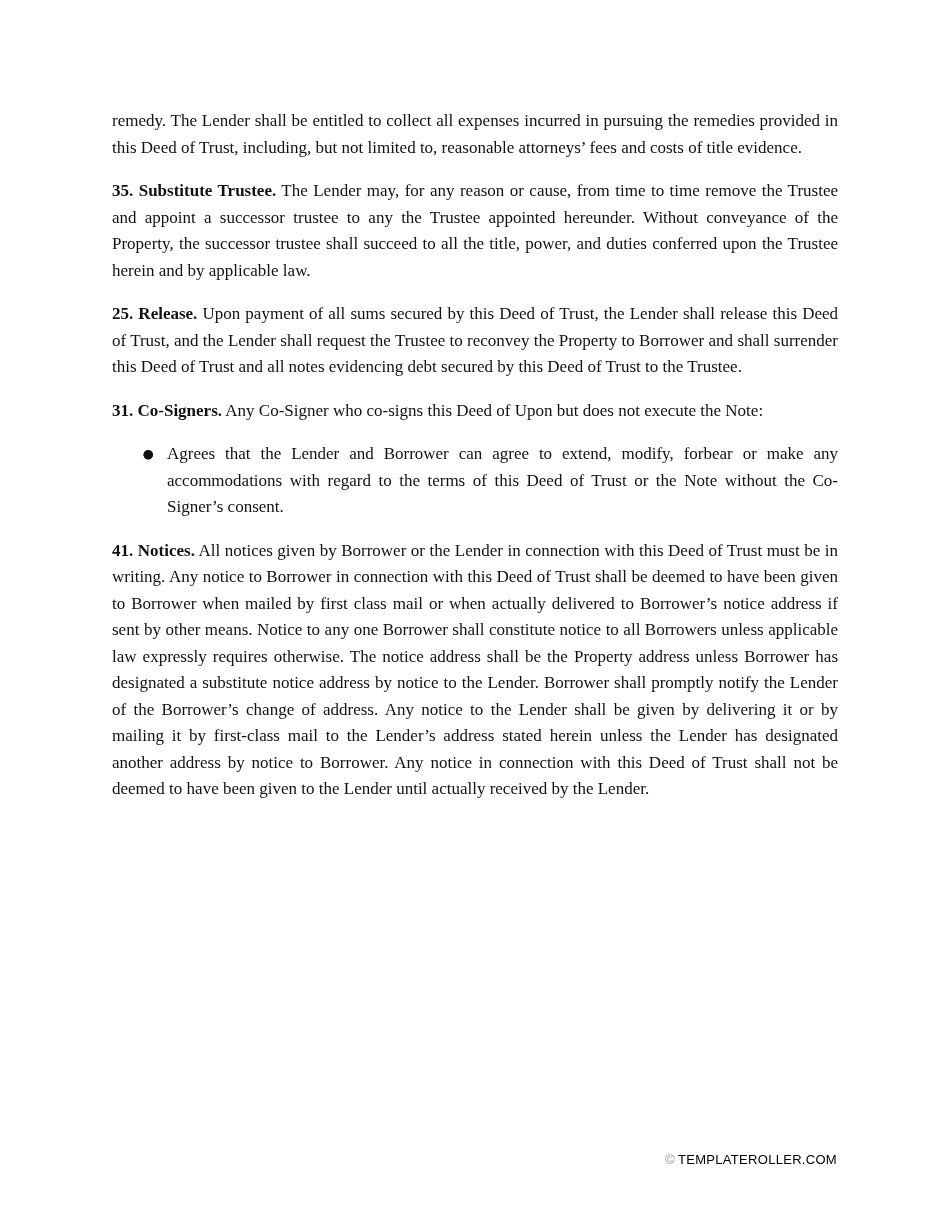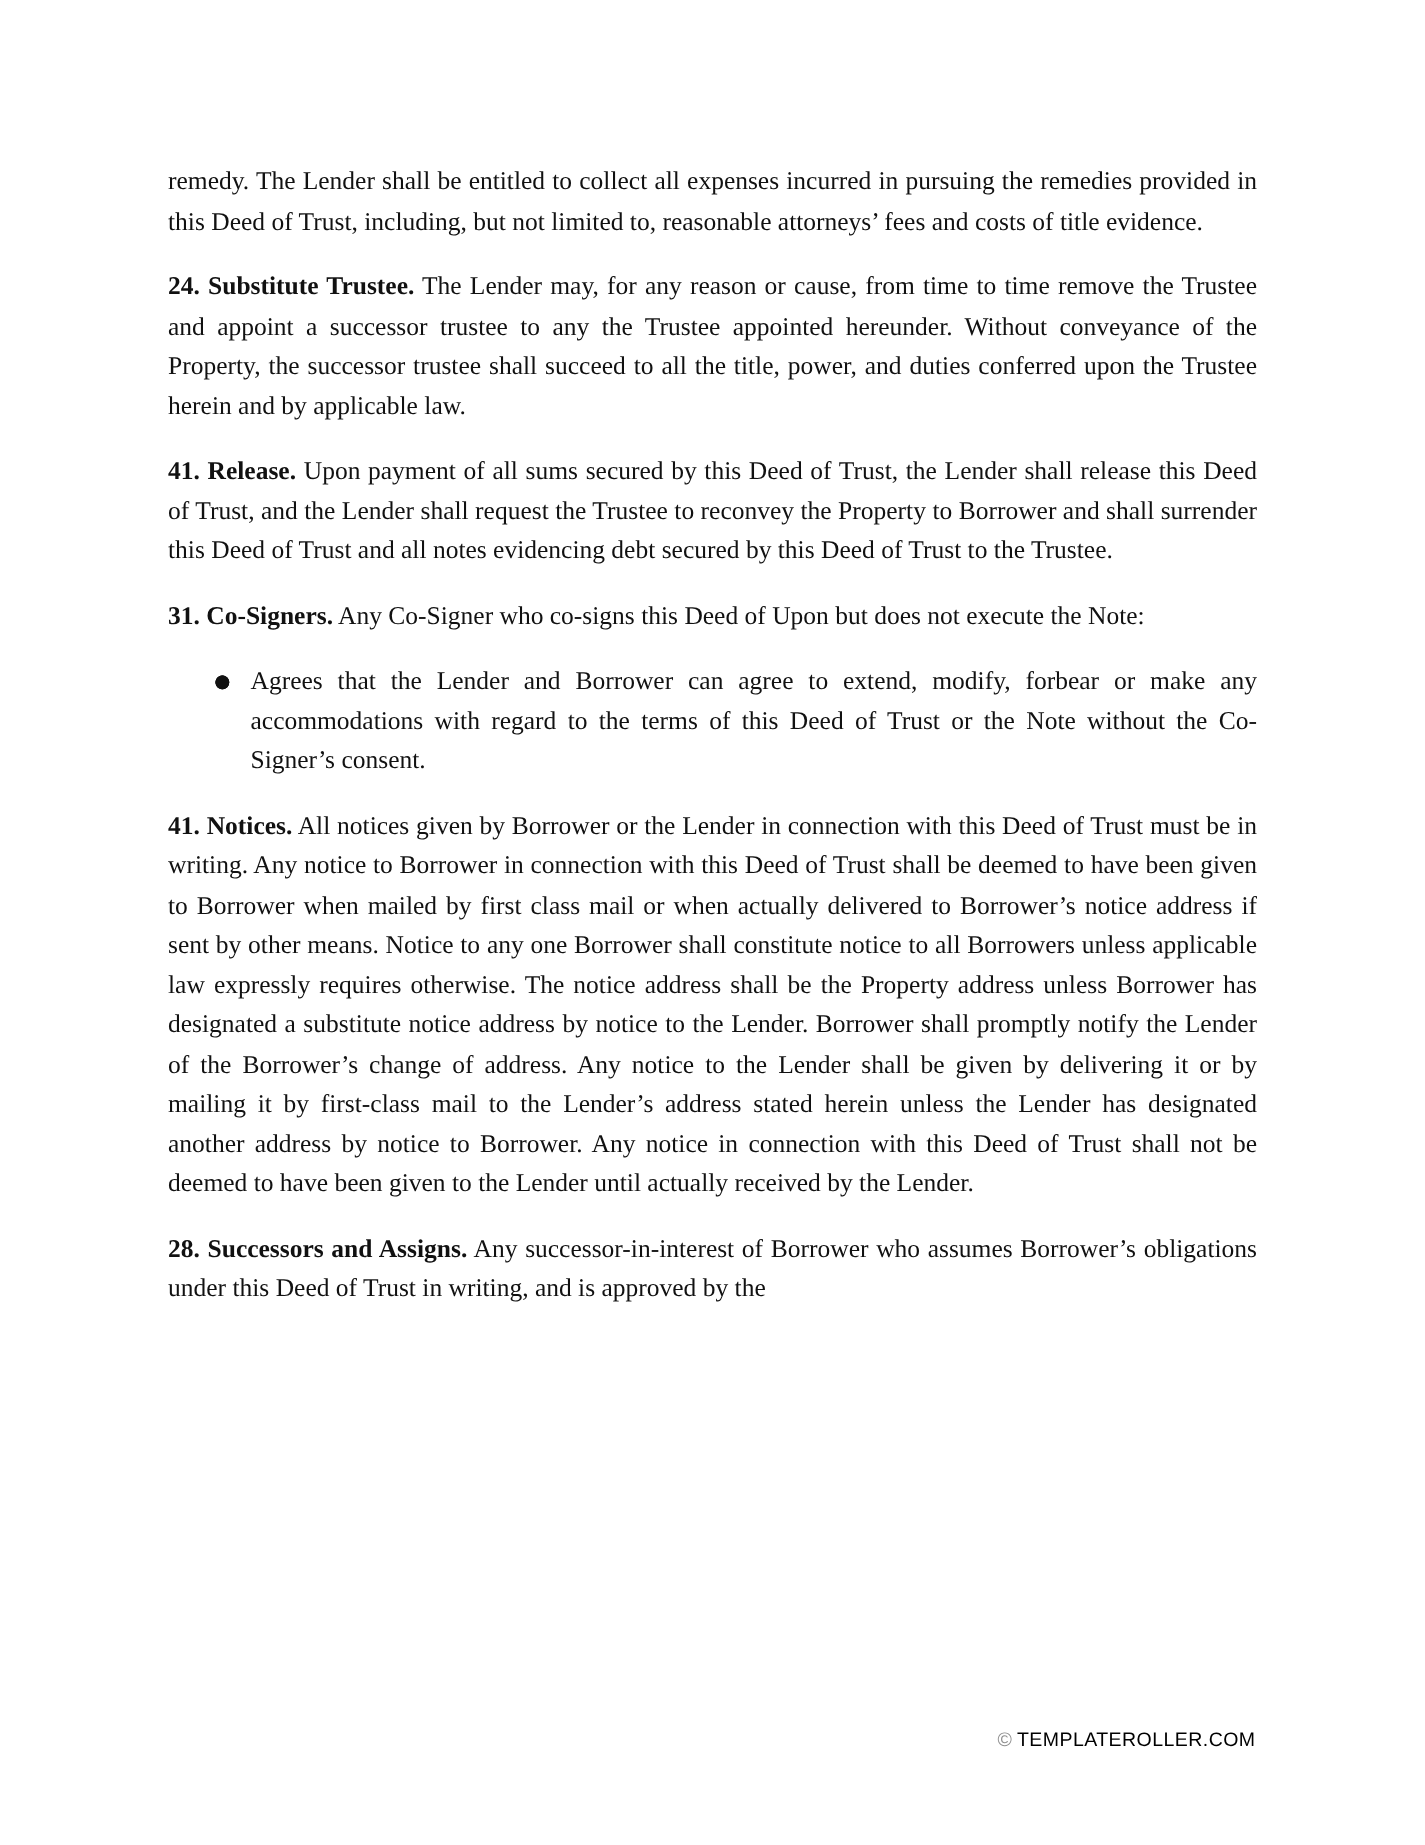--- a/index.html
+++ b/index.html
@@ -64,26 +64,26 @@
 </style>
 </head>
 <body>
 
 <div class="page">
   <div class="content">
 
     <p class="para">remedy. The Lender shall be entitled to collect all expenses incurred in pursuing the remedies provided in this Deed of Trust, including, but not limited to, reasonable attorneys’ fees and costs of title evidence.</p>
 
     <p class="para">
-      <strong>24. Substitute Trustee.</strong>
+      <strong>35. Substitute Trustee.</strong>
       <span>The Lender may, for any reason or cause, from time to time remove the Trustee and appoint a successor trustee to any the Trustee appointed hereunder. Without conveyance of the Property, the successor trustee shall succeed to all the title, power, and duties conferred upon the Trustee herein and by applicable law.</span>
     </p>
 
     <p class="para">
-      <strong>41. Release.</strong>
+      <strong>25. Release.</strong>
       <span>Upon payment of all sums secured by this Deed of Trust, the Lender shall release this Deed of Trust, and the Lender shall request the Trustee to reconvey the Property to Borrower and shall surrender this Deed of Trust and all notes evidencing debt secured by this Deed of Trust to the Trustee.</span>
     </p>
 
     <p class="para">
       <strong>31. Co-Signers.</strong>
       <span>Any Co-Signer who co-signs this Deed of Upon but does not execute the Note:</span>
     </p>
 
     <ul class="bullets">
       <li>
@@ -96,23 +96,19 @@
         <span class="marker">●</span>
         <span>Agrees that the Lender and Borrower can agree to extend, modify, forbear or make any accommodations with regard to the terms of this Deed of Trust or the Note without the Co-Signer’s consent.</span>
       </li>
     </ul>
 
     <p class="para">
       <strong>41. Notices.</strong>
       <span>All notices given by Borrower or the Lender in connection with this Deed of Trust must be in writing. Any notice to Borrower in connection with this Deed of Trust shall be deemed to have been given to Borrower when mailed by first class mail or when actually delivered to Borrower’s notice address if sent by other means. Notice to any one Borrower shall constitute notice to all Borrowers unless applicable law expressly requires otherwise. The notice address shall be the Property address unless Borrower has designated a substitute notice address by notice to the Lender. Borrower shall promptly notify the Lender of the Borrower’s change of address. Any notice to the Lender shall be given by delivering it or by mailing it by first-class mail to the Lender’s address stated herein unless the Lender has designated another address by notice to Borrower. Any notice in connection with this Deed of Trust shall not be deemed to have been given to the Lender until actually received by the Lender.</span>
     </p>
 
-    <p class="para">
-      <strong>28. Successors and Assigns.</strong>
-      <span>Any successor-in-interest of Borrower who assumes Borrower’s obligations under this Deed of Trust in writing, and is approved by the</span>
-    </p>
 
   </div>
 
   <div class="footer">
     <span class="copyright">©</span><a class="site-link">TEMPLATEROLLER.COM</a>
   </div>
 </div>
 
 </body></html>

